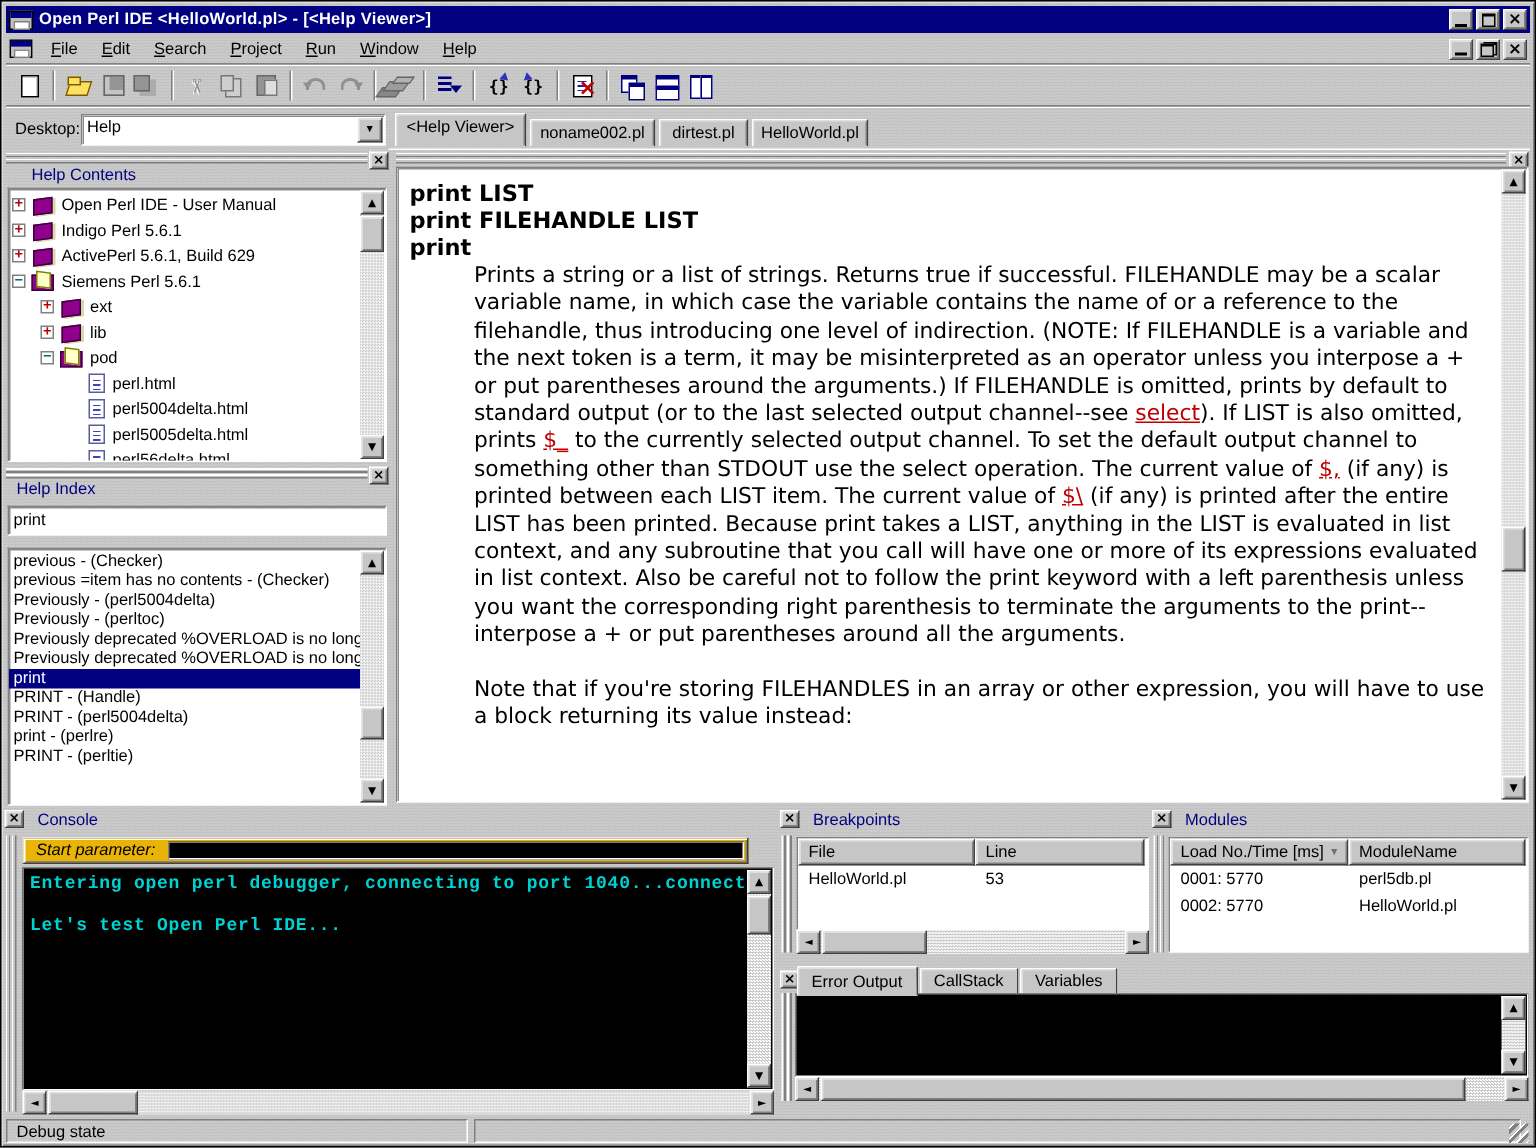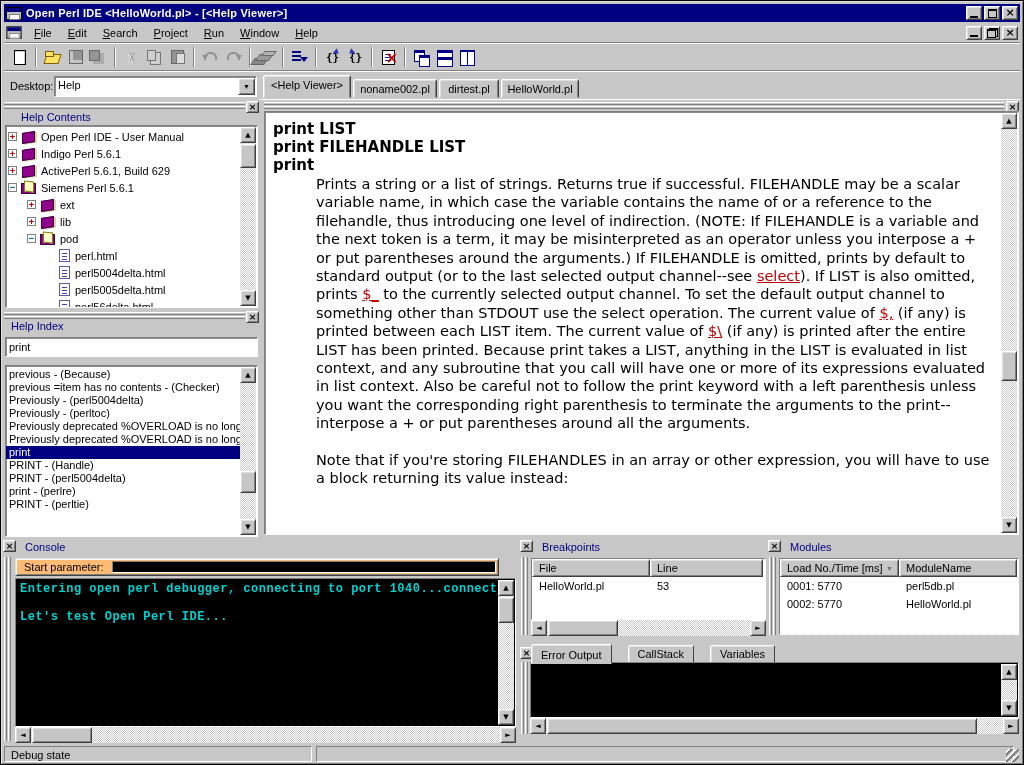--- a/index.html
+++ b/index.html
@@ -8,21 +8,21 @@
     font-family:"Liberation Sans", sans-serif;
     background:#c6c6c6;
     background-image: conic-gradient(#cdcdcd 25%, #c2c2c2 0 50%, #cdcdcd 0 75%, #c2c2c2 0);
     background-size:2px 2px;
     position:relative;
     border:1px solid #000;
     box-shadow: inset 1px 1px 0 #dfdfdf, inset -1px -1px 0 #808080;
   }
   .abs { position:absolute; }
   .r  { border:1px solid; border-color:#fff #404040 #404040 #fff; box-shadow: inset 1px 1px 0 #dfdfdf, inset -1px -1px 0 #808080; background:#c6c6c6; }
-  .rs { border:1px solid; border-color:#dfdfdf #404040 #404040 #dfdfdf; box-shadow: inset 1px 1px 0 #fff, inset -1px -1px 0 #808080; background:#fdba74; }
+  .rs { border:1px solid; border-color:#dfdfdf #404040 #404040 #dfdfdf; box-shadow: inset 1px 1px 0 #fff, inset -1px -1px 0 #808080; background:#eab308;font-style:italic; }
   .s  { border:1px solid; border-color:#808080 #fff #fff #808080; box-shadow: inset 1px 1px 0 rgba(0,0,0,.45); background:#fff; }
   .s2 { border:1px solid; border-color:#808080 #fff #fff #808080; background:#c6c6c6; }
 
   
   #titlebar { left:3px; top:3px; right:3px; height:18px; background:var(--titlebar,#000080);
     display:flex; align-items:center; padding:0 2px; }
   #titlebar .title { color:#fff; font-size:11px; font-weight:bold; margin-left:4px; flex:1;
     white-space:nowrap; overflow:hidden; letter-spacing:.2px; }
   .appicon { width:16px; height:13px; background:#c0c0c0; border:1px solid #000; position:relative; flex:none; }
   .appicon::before { content:""; position:absolute; left:0; top:0; right:0; height:4px; background:#000080; }
@@ -163,21 +163,21 @@
   .gt-headrow { display:flex; height:18px; }
   .gt-hcell { background:#c6c6c6; border:1px solid; border-color:#fff #404040 #404040 #fff;
     box-shadow:inset 1px 1px 0 #dfdfdf, inset -1px -1px 0 #808080; font-size:11px; padding:2px 0 0 6px; position:relative; }
   .gt-row { display:flex; height:18px; }
   .gt-cell { font-size:11px; padding:3px 0 0 7px; white-space:nowrap; overflow:hidden; }
   .sort-tri { position:absolute; right:5px; top:5px; font-size:7px; color:#707070; }
 
   
   #out-tabs { position:absolute; left:530px; top:643px; height:19px; display:flex; align-items:flex-end; }
   .otab { font-size:11px; background:#c6c6c6; border:1px solid; border-color:#fff #404040 transparent #fff;
-    box-shadow:inset 1px 1px 0 #dfdfdf; border-radius:2px 2px 0 0; padding:2px 9px 2px 9px; margin-right:16px; }
+    box-shadow:inset 1px 1px 0 #dfdfdf; border-radius:2px 2px 0 0; padding:2px 9px 2px 9px; margin-right:1px; }
   .otab.active { padding-top:4px; margin-bottom:-1px; z-index:2; }
   #out-box { left:529px; top:661px; width:489px; height:56px; background:#000; border:1px solid; border-color:#808080 #fff #fff #808080; }
   #out-hscroll { left:529px; top:717px; width:489px; height:16px; position:absolute; }
 
   
   #statusbar { left:3px; top:743px; right:3px; height:19px;padding-left:44px; }
   .status-cell { position:absolute; top:2px; height:16px; font-size:11px; padding:2px 0 0 6px; background:transparent; }
   #resize-grip { position:absolute; right:1px; bottom:1px; width:13px; height:13px;
     background:repeating-linear-gradient(135deg, transparent 0 2px, #fff 2px 3px, #808080 3px 5px); }
 </style>
@@ -384,21 +384,21 @@
   </div>
 </div>
 
 <div class="abs hgrip" style="left:3px;top:311px;width:241px;"></div>
 <div class="abs r xbtn" style="left:245px;top:310px;"></div>
 
 <div class="abs panel-label" style="left:10px;top:319px;">Help Index</div>
 <input class="abs s" id="index-input" value="print" style="">
 <div class="abs s" id="index-box">
   <div id="index-list">
-      <div class="list-row">previous - (Because)</div>
+      <div class="list-row">previous - (Checker)</div>
       <div class="list-row">previous =item has no contents - (Checker)</div>
       <div class="list-row">Previously - (perl5004delta)</div>
       <div class="list-row">Previously - (perltoc)</div>
       <div class="list-row">Previously deprecated %OVERLOAD is no longer</div>
       <div class="list-row">Previously deprecated %OVERLOAD is no longer</div>
       <div class="list-row sel">print</div>
       <div class="list-row">PRINT - (Handle)</div>
       <div class="list-row">PRINT - (perl5004delta)</div>
       <div class="list-row">print - (perlre)</div>
       <div class="list-row">PRINT - (perltie)</div>

